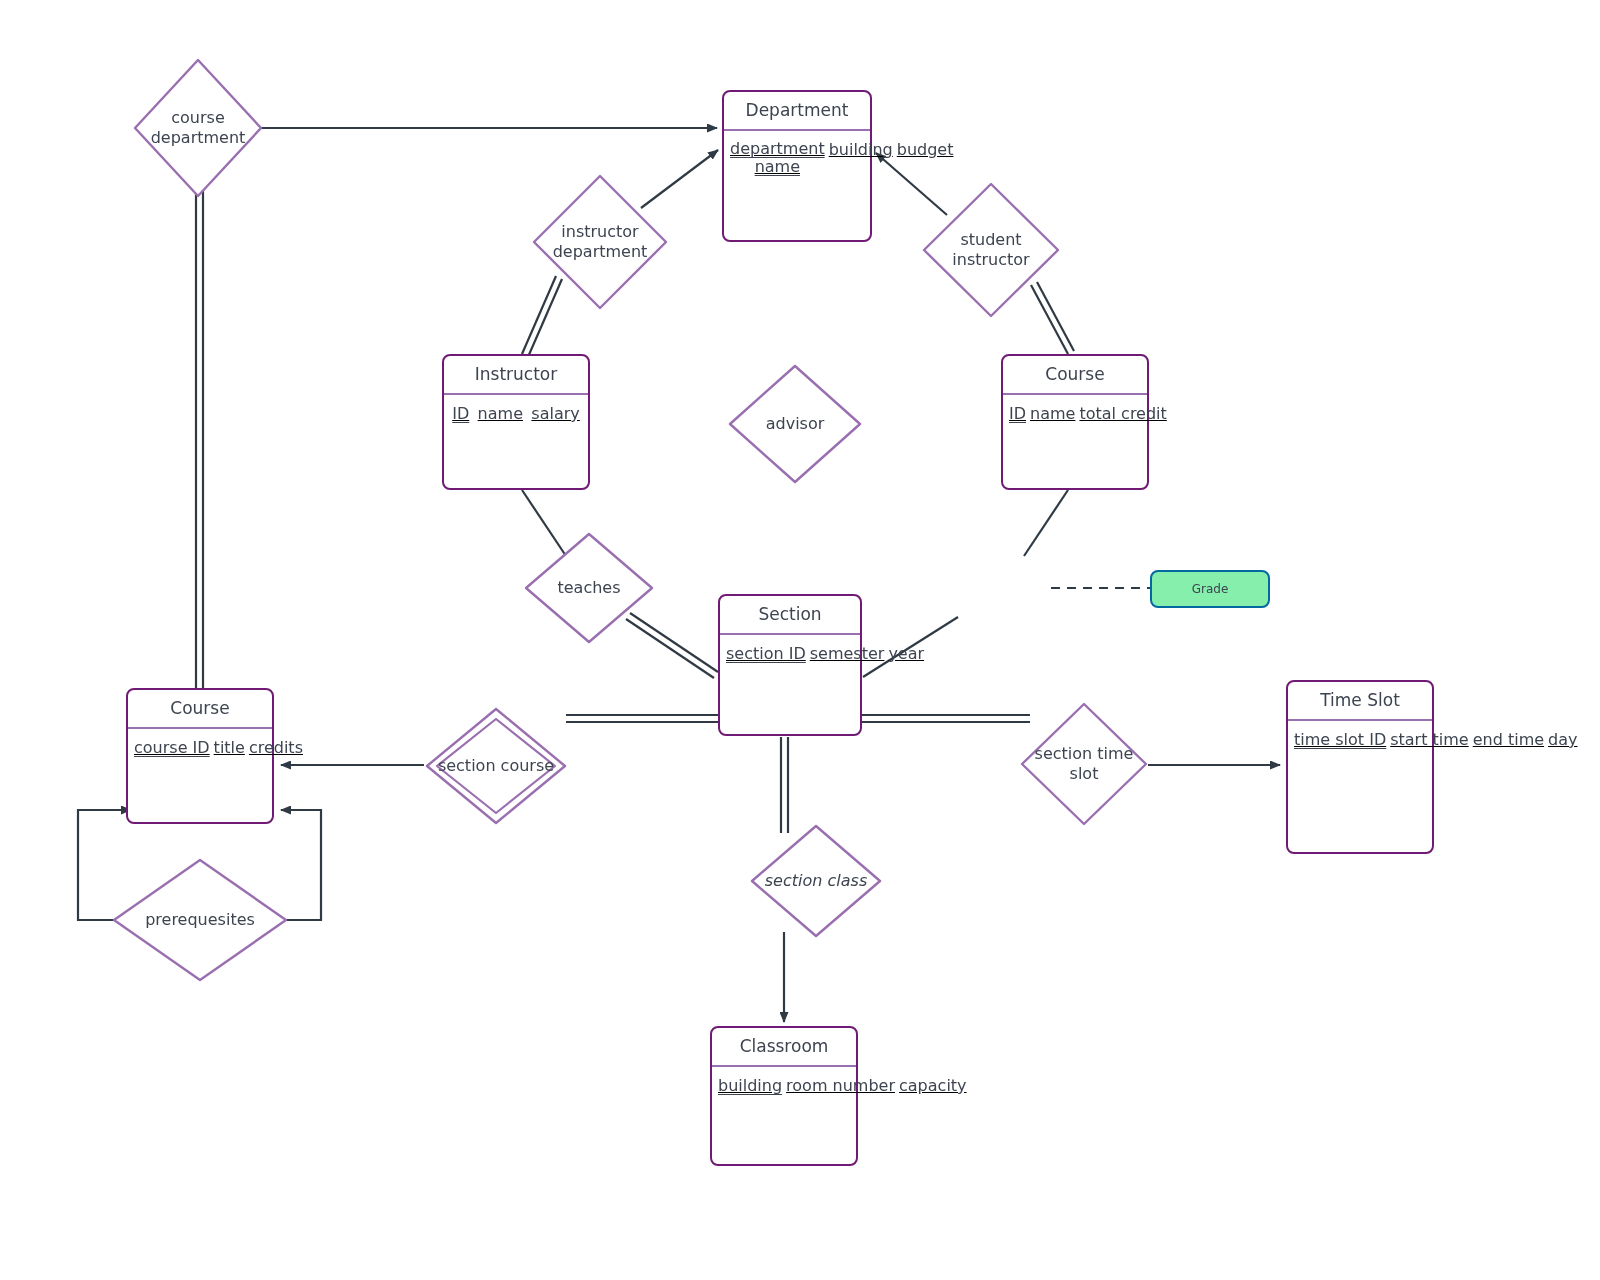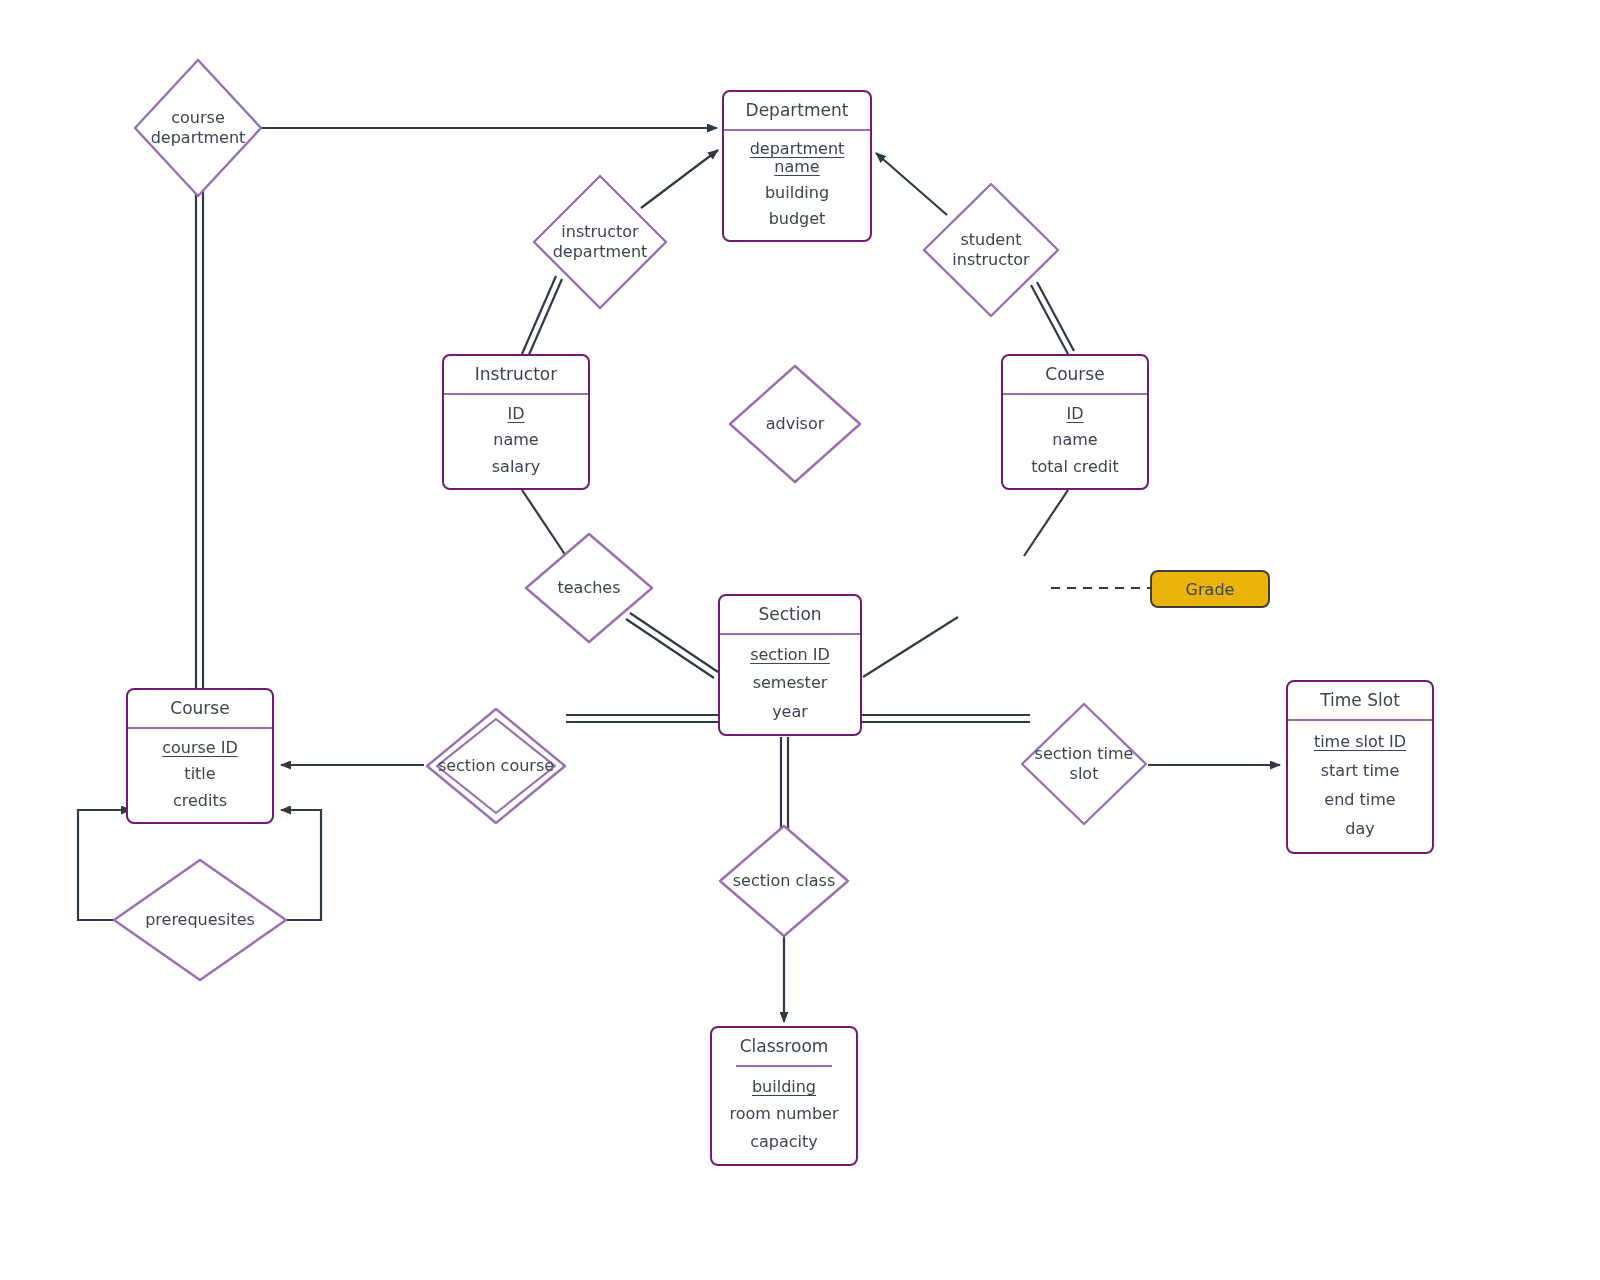--- a/index.html
+++ b/index.html
@@ -43,24 +43,25 @@
   .entity-title {
     text-align: center;
     color: #3d4450;
     font-size: 17px;
     padding: 8px 4px 9px 4px;
     border-bottom: 2px solid #9a6fb0;
     white-space: nowrap;
   }
   .entity-attrs {
     display: flex;
-    flex-direction: column;
+    flex-direction: row;
     justify-content: space-around;
     flex: 1;
     padding: 6px 4px 8px 4px;
+    text-decoration: underline;
   }
   .attr {
     text-align: center;
     color: #3d4450;
     font-size: 16px;
     line-height: 1.25;
     padding: 3px 2px;
     white-space: nowrap;
   }
   .attr.key {
@@ -68,28 +69,28 @@
     text-underline-offset: 3px;
   }
   .attr.key.wrap {
     white-space: normal;
     line-height: 1.15;
   }
   
   .plainbox {
     position: absolute;
     box-sizing: border-box;
-    border: 2px solid #404040;
+    border: 2px solid #0369a1;
     border-radius: 8px;
-    background: #eab308;
+    background: #86efac;
     display: flex;
     align-items: center;
     justify-content: center;
     color: #3d4450;
-    font-size: 16px;
+    font-size: 12px;
     z-index: 5;
   }
   
   .rel {
     position: absolute;
     z-index: 6;
   }
   .rel .dia {
     position: absolute;
     left: 0;
@@ -222,21 +223,21 @@
   <div class="entity" style="left:1286px; top:680px; width:148px; height:174px;">
     <div class="entity-title">Time Slot</div>
     <div class="entity-attrs">
       <div class="attr key">time slot ID</div>
       <div class="attr">start time</div>
       <div class="attr">end time</div>
       <div class="attr">day</div>
     </div>
   </div>
 
-  <div class="entity" style="left:710px; top:1026px; width:148px; height:140px;align-items:center;">
+  <div class="entity" style="left:710px; top:1026px; width:148px; height:140px;">
     <div class="entity-title">Classroom</div>
     <div class="entity-attrs">
       <div class="attr key">building</div>
       <div class="attr">room number</div>
       <div class="attr">capacity</div>
     </div>
   </div>
 
   <div class="plainbox" style="left:1150px; top:570px; width:120px; height:38px;">Grade</div>
 
@@ -284,21 +285,21 @@
     <div class="rel-label">section course</div>
   </div>
 
   <div class="rel" style="left:1018px; top:700px; width:132px; height:128px;">
     <svg class="dia" viewBox="0 0 132 128">
       <polygon points="66,4 128,64 66,124 4,64" fill="#ffffff" stroke="#9a6fb0" stroke-width="2.4" stroke-linejoin="round"></polygon>
     </svg>
     <div class="rel-label">section time slot</div>
   </div>
 
-  <div class="rel" style="left:716px; top:822px; width:136px; height:118px;">
+  <div class="rel" style="left:748px; top:822px; width:136px; height:118px;font-style:italic;">
     <svg class="dia" viewBox="0 0 136 118">
       <polygon points="68,4 132,59 68,114 4,59" fill="#ffffff" stroke="#9a6fb0" stroke-width="2.4" stroke-linejoin="round"></polygon>
     </svg>
     <div class="rel-label">section class</div>
   </div>
 
   <div class="rel" style="left:110px; top:856px; width:180px; height:128px;">
     <svg class="dia" viewBox="0 0 180 128">
       <polygon points="90,4 176,64 90,124 4,64" fill="#ffffff" stroke="#9a6fb0" stroke-width="2.4" stroke-linejoin="round"></polygon>
     </svg>

